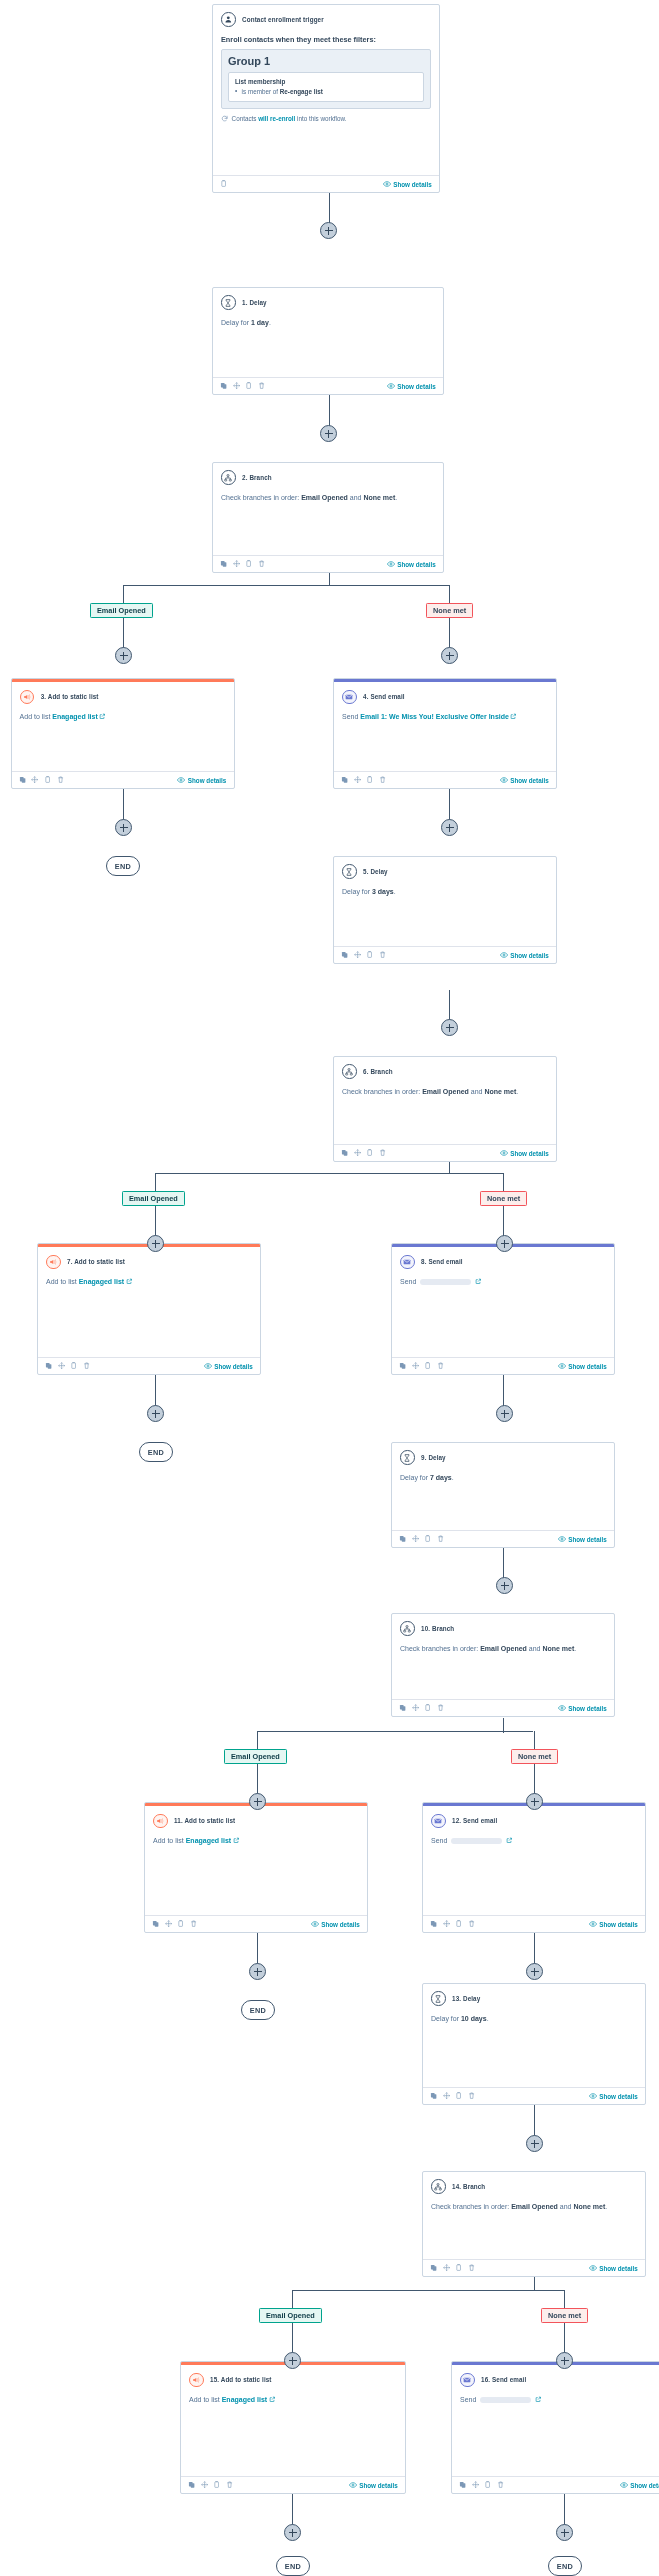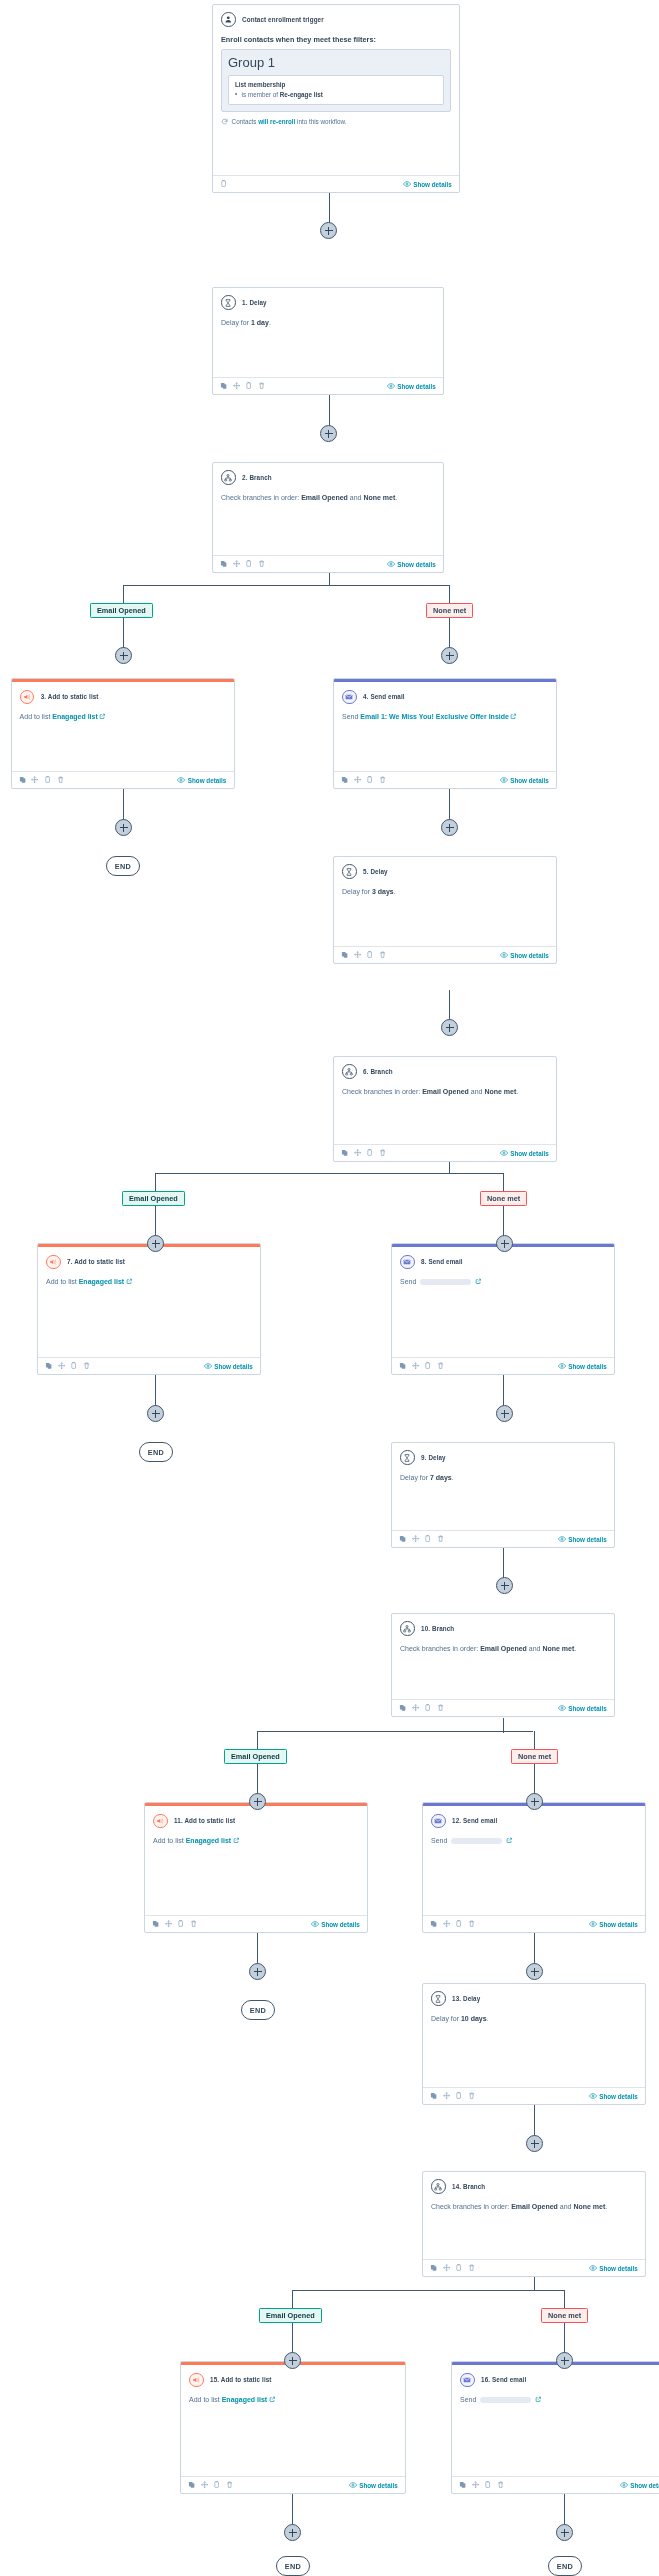--- a/index.html
+++ b/index.html
@@ -167,21 +167,21 @@
   }
 
   
   .group-box {
     background:#eaf0f6;
     border:0.7px solid #cbd6e2;
     border-radius:2px;
     padding:5.3px 6px;
     margin-top:1.3px;
   }
-  .group-title { font-size:13px; font-weight:400; color:#33475b; margin-bottom:4.6px; }
+  .group-title { font-size:11px; font-weight:700; color:#33475b; margin-bottom:4.6px; }
   .filter-box {
     background:#fff;
     border:0.7px solid #cbd6e2;
     border-radius:2px;
     padding:4.6px 6px;
   }
   .filter-title { font-size:6.3px; font-weight:700; color:#33475b; margin-bottom:3.3px; }
   .filter-li {
     font-size:6.3px; color:#516f90;
     padding-left:6.6px;
@@ -254,21 +254,21 @@
   <div class="hline" style="left:292px; top:2290px; width:272px;"></div>
   <div class="vline" style="left:292px; top:2290px; height:18.5px;"></div>
   <div class="vline" style="left:564px; top:2290px; height:18.5px;"></div>
   <div class="vline" style="left:292px; top:2323px; height:38px;"></div>
   <div class="vline" style="left:564px; top:2323px; height:38px;"></div>
 
   <div class="vline" style="left:292px; top:2494px; height:37px;"></div>
 
   <div class="vline" style="left:564px; top:2494px; height:37px;"></div>
 
-  <div class="card" style="left:212px; top:4px; width:248px; height:189px;">
+  <div class="card" style="left:212px; top:4px; width:228px; height:189px;">
     <div class="body">
       <div class="head">
         <span class="ico">
           <svg width="8.6" height="8.6" viewBox="0 0 24 24" fill="#33475b">
             <circle cx="12" cy="8" r="4"></circle>
               <path d="M4 21c0-4.4 3.6-7 8-7s8 2.6 8 7z"></path>
           </svg>
         </span>
         <span class="title">Contact enrollment trigger</span>
       </div>

